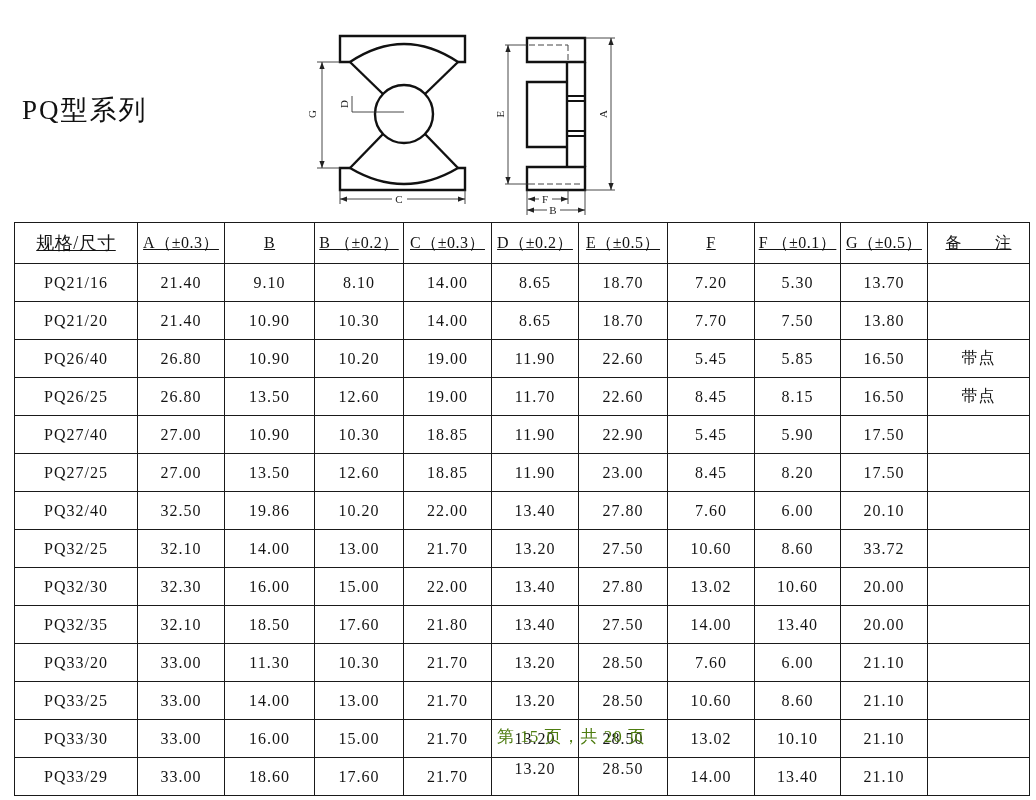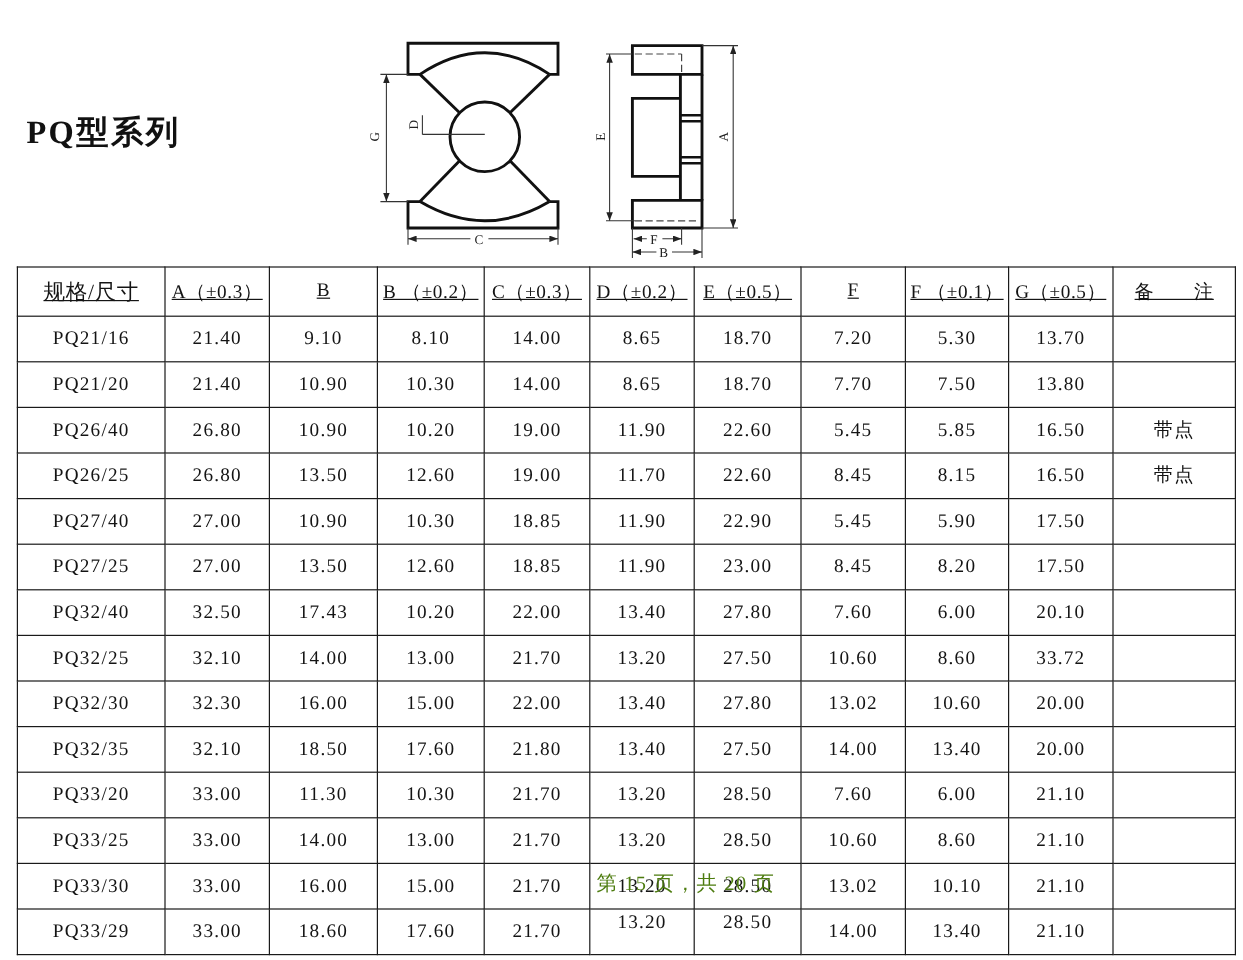--- a/index.html
+++ b/index.html
@@ -1,18 +1,18 @@
 <!DOCTYPE html>
 <html><head>
 <meta charset="utf-8">
 <style>
   html,body{margin:0;padding:0;background:#ffffff;width:1036px;height:800px;overflow:hidden;}
   .page{position:relative;width:1036px;height:800px;background:#fff;
         font-family:"Liberation Serif","DejaVu Serif",serif;color:#141414;}
-  .doc-title{position:absolute;left:22px;top:92px;font-size:27px;font-weight:700;
+  .doc-title{position:absolute;left:22px;top:92px;font-size:27px;font-weight:400;
              letter-spacing:2px;margin:0;color:#111;}
   .drawing{position:absolute;left:300px;top:18px;width:340px;height:207px;}
   
   .spec-table-wrap{position:absolute;left:14px;top:222px;width:1015px;}
   table.spec{border-collapse:collapse;table-layout:fixed;width:1015px;}
   table.spec th,table.spec td{border:1.8px solid #1a1a1a;text-align:center;vertical-align:middle;
              padding:0;font-weight:400;overflow:hidden;white-space:nowrap;}
   table.spec th{height:40px;font-size:16px;letter-spacing:0.5px;text-decoration:underline;}
   table.spec th:first-child{font-size:18px;}
   table.spec td{height:37px;font-size:16px;letter-spacing:1px;}
@@ -205,21 +205,21 @@
             <td><span>11.90</span></td>
             <td><span>23.00</span></td>
             <td><span>8.45</span></td>
             <td><span>8.20</span></td>
             <td><span>17.50</span></td>
             <td><span></span></td>
           </tr>
           <tr>
             <td><span>PQ32/40</span></td>
             <td><span>32.50</span></td>
-            <td><span>17.43</span></td>
+            <td><span>19.86</span></td>
             <td><span>10.20</span></td>
             <td><span>22.00</span></td>
             <td><span>13.40</span></td>
             <td><span>27.80</span></td>
             <td><span>7.60</span></td>
             <td><span>6.00</span></td>
             <td><span>20.10</span></td>
             <td><span></span></td>
           </tr>
           <tr>

